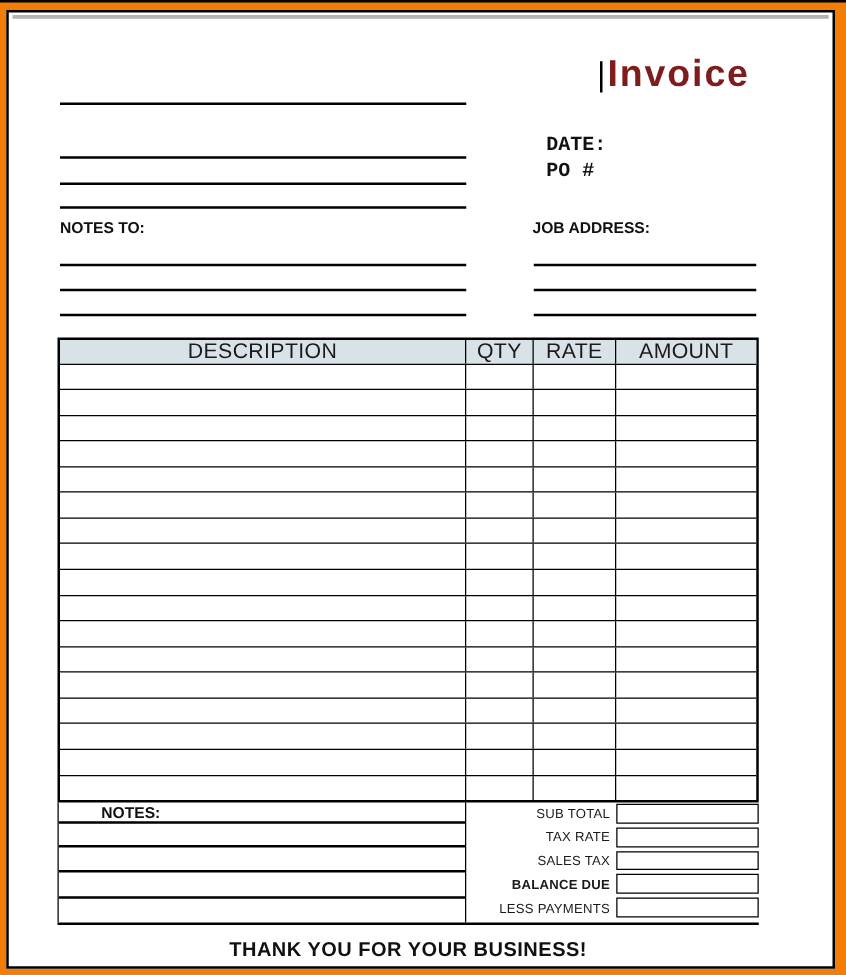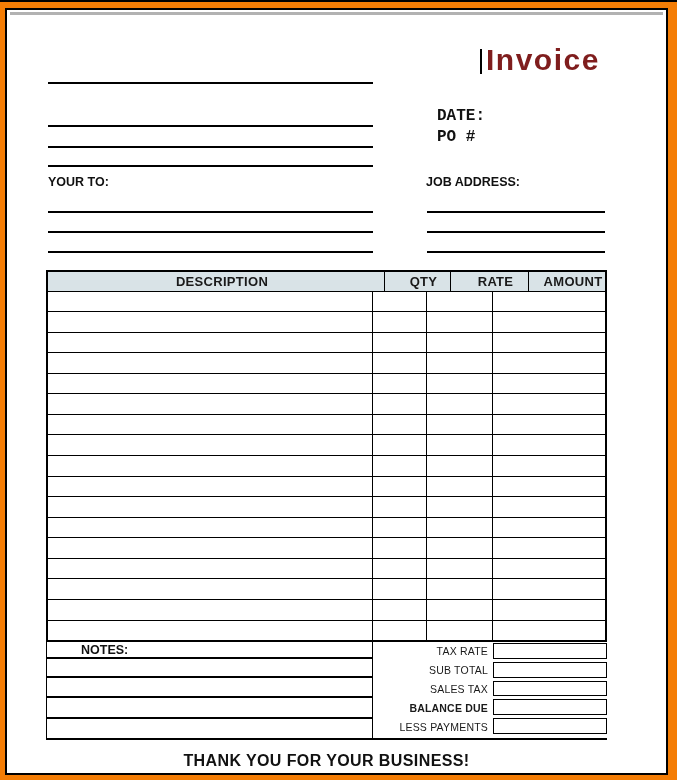--- a/index.html
+++ b/index.html
@@ -28,21 +28,21 @@
   .thead { position:absolute; left:0; right:0; top:0; height:19.5px; background:#D9E3E7; display:flex; border-bottom:1.5px solid #000; }
   .tbody { position:absolute; left:0; right:0; top:19.5px; bottom:0; display:flex; flex-direction:column; }
   .t-row { flex:1; display:flex; border-bottom:1.5px solid #000; }
   .t-row:last-child { border-bottom:none; }
   .cell { height:100%; }
   .c0 { width:325px; border-right:1.5px solid #000; }
   .c1 { width:54px;  border-right:1.5px solid #000; }
   .c2 { width:66px;  border-right:1.5px solid #000; }
   .c3 { flex:1; }
   .hcell { display:flex; align-items:center; justify-content:center;
-           font-size:13px; font-weight:bold; letter-spacing:0.3px; color:#1a1a1a;margin-left:12px; }
+           font-size:17px; font-weight:normal; letter-spacing:0.3px; color:#1a1a1a; }
 
   
   .bottom { position:absolute; left:46px; top:642px; width:561px; height:98px; border-bottom:2px solid #000; }
   .notes-box { position:absolute; left:0; top:0; bottom:0; width:327px;
                border-left:1.5px solid #000; border-right:1.5px solid #000; }
   .notes-label { position:absolute; left:3px; top:1px; font-size:12.5px; font-weight:bold;padding-left:31px; }
   .n-line { position:absolute; left:0; right:0; height:1.5px; background:#000; }
 
   .totals { position:absolute; left:327px; right:0; top:0; bottom:2px; display:flex; flex-direction:column; }
   .tot-row { position:relative; flex:1; }
@@ -68,21 +68,21 @@
   <div class="hline w-left" style="top:165px;"></div>
 
   <div class="title-wrap">
     <div class="caret"></div>
     <div class="title">Invoice</div>
   </div>
 
   <div class="lbl lbl-sm" style="left:437px; top:110px;">DATE:</div>
   <div class="lbl lbl-sm" style="left:437px; top:131px;">PO #</div>
 
-  <div class="lbl lbl-md" style="left:48px;  top:175px;">YOUR TO:</div>
+  <div class="lbl lbl-md" style="left:48px;  top:175px;">NOTES TO:</div>
   <div class="lbl lbl-md" style="left:426px; top:175px;">JOB ADDRESS:</div>
 
   <div class="hline w-left" style="top:211px;"></div>
   <div class="hline w-left" style="top:231px;"></div>
   <div class="hline w-left" style="top:251px;"></div>
   <div class="hline w-right" style="top:211px;"></div>
   <div class="hline w-right" style="top:231px;"></div>
   <div class="hline w-right" style="top:251px;"></div>
 
   <div class="inv-table">
@@ -201,25 +201,25 @@
   <div class="bottom">
     <div class="notes-box">
       <div class="notes-label">NOTES:</div>
       <div class="n-line" style="top:15px;"></div>
       <div class="n-line" style="top:34px;"></div>
       <div class="n-line" style="top:54px;"></div>
       <div class="n-line" style="top:75px;"></div>
     </div>
     <div class="totals" id="totals">
         <div class="tot-row">
+          <div class="tot-label">SUB TOTAL</div>
+          <div class="tot-box"></div>
+        </div>
+        <div class="tot-row">
           <div class="tot-label">TAX RATE</div>
-          <div class="tot-box"></div>
-        </div>
-        <div class="tot-row">
-          <div class="tot-label">SUB TOTAL</div>
           <div class="tot-box"></div>
         </div>
         <div class="tot-row">
           <div class="tot-label">SALES TAX</div>
           <div class="tot-box"></div>
         </div>
         <div class="tot-row">
           <div class="tot-label bold">BALANCE DUE</div>
           <div class="tot-box"></div>
         </div>

